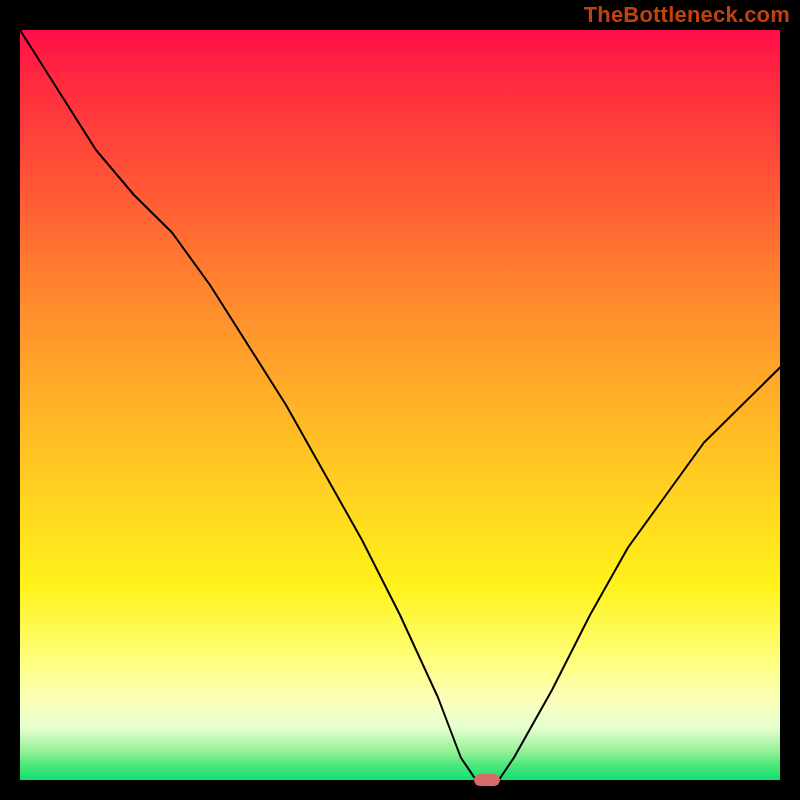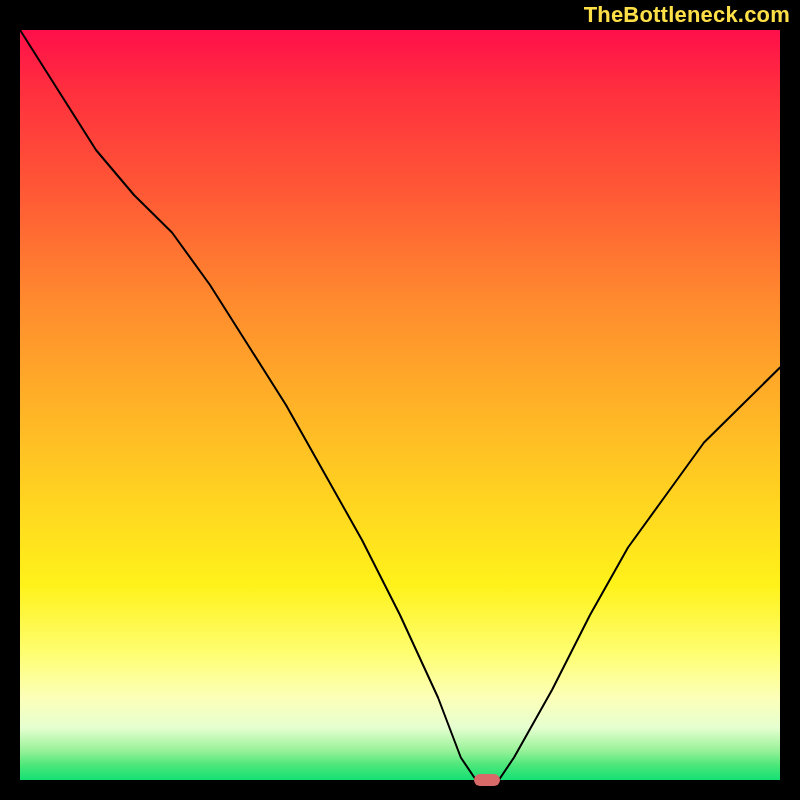--- a/index.html
+++ b/index.html
@@ -14,21 +14,21 @@
   .frame {
     position: relative;
     width: 800px;
     height: 800px;
     background: #000;
   }
   .attribution {
     position: absolute;
     top: 2px;
     right: 10px;
-    color: #fde047;
+    color: #c2410c;
     font-size: 22px;
     font-weight: 600;
     letter-spacing: 0.2px;
   }
   .plot {
     position: absolute;
     left: 20px;
     top: 30px;
     width: 760px;
     height: 750px;

